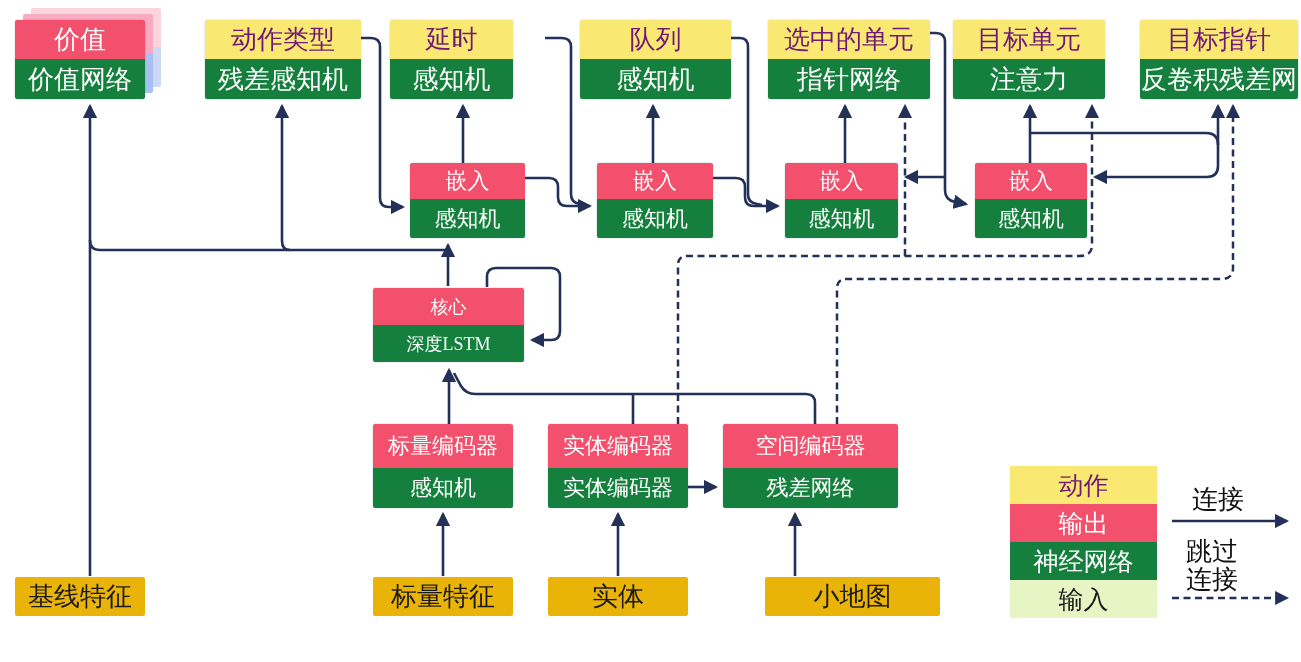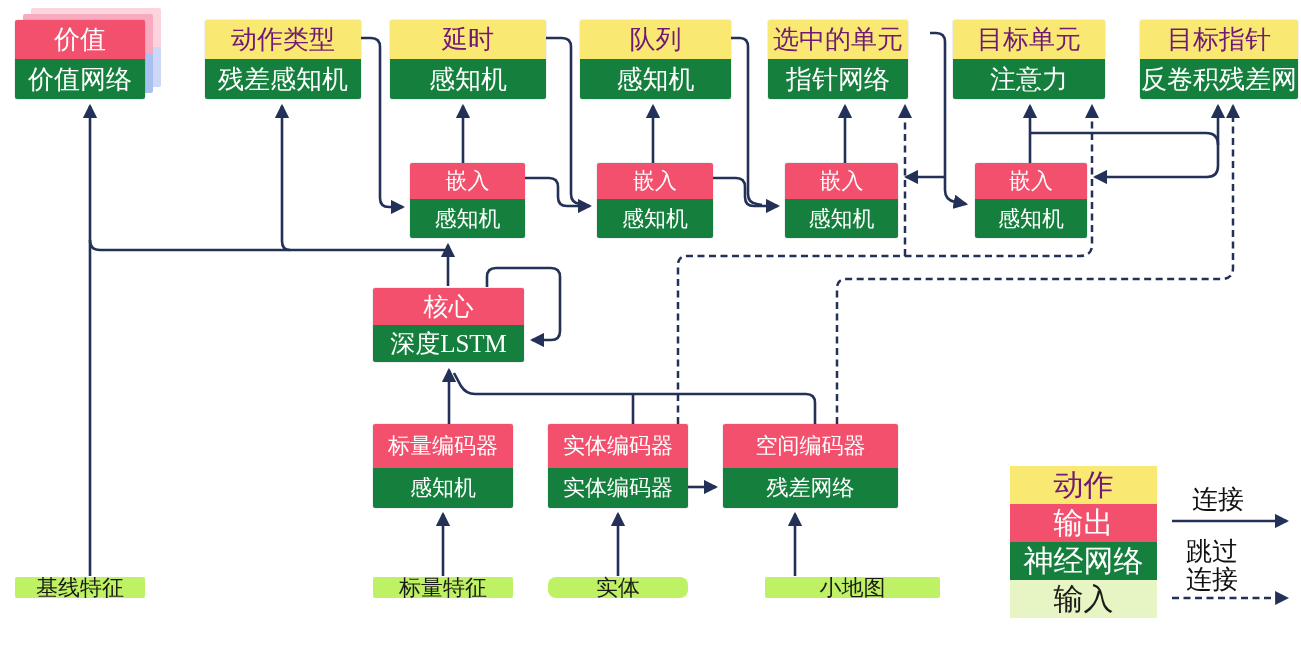--- a/index.html
+++ b/index.html
@@ -13,33 +13,33 @@
   .sec.yellow{background:#f9e871;color:#701a75;}
   .sec.red{background:#f2506c;color:#ffffff;}
   .sec.blue{background:#15803d;color:#ffffff;}
   .sec.green{background:#e7f4c3;color:#1a1a1a;}
   .head .sec{font-size:26px;}
   .head .s1{height:39px;}
   .head .s2{height:40px;}
   .emb .sec{font-size:22px;}
   .emb .s1{height:36px;}
   .emb .s2{height:39px;}
-  .core .sec{font-size:25px;}
+  .core .sec{font-size:18px;}
   .core .s1{height:37px;}
   .core .s2{height:37px;}
   .enc .sec{font-size:22px;}
   .enc .s1{height:44px;}
   .enc .s2{height:40px;}
-  .input{position:absolute;height:21px;border-radius:2px;display:flex;align-items:center;justify-content:center;
-         background:#bef264;color:#1a1a1a;font-size:22px;white-space:nowrap;}
+  .input{position:absolute;height:39px;border-radius:2px;display:flex;align-items:center;justify-content:center;
+         background:#eab308;color:#1a1a1a;font-size:26px;white-space:nowrap;}
   .shadow{position:absolute;width:130px;border-radius:2px;overflow:hidden;}
   .shadow div{height:39px;}
   .shadow .p2{height:40px;}
   .legend-swatch{position:absolute;left:1010px;width:147px;height:38px;display:flex;align-items:center;justify-content:center;
-                 font-size:30px;white-space:nowrap;}
+                 font-size:25px;white-space:nowrap;}
   .legend-label{position:absolute;color:#111;font-size:26px;white-space:nowrap;text-align:center;width:110px;}
 </style>
 </head>
 <body>
 
 <div id="stage">
 
   <svg id="wires" viewBox="0 0 1301 662">
     <defs>
       <marker id="ah" viewBox="0 0 10 10" refX="8.5" refY="5" markerWidth="5.6" markerHeight="5.6" orient="auto">
@@ -114,29 +114,29 @@
   </div>
 
   <div class="node head" style="left:15px;top:20px;width:130px;">
     <div class="sec s1 red">价值</div>
     <div class="sec s2 blue">价值网络</div>
   </div>
   <div class="node head" style="left:205px;top:20px;width:156px;">
     <div class="sec s1 yellow">动作类型</div>
     <div class="sec s2 blue">残差感知机</div>
   </div>
-  <div class="node head" style="left:390px;top:20px;width:156px;">
+  <div class="node head" style="left:390px;top:20px;width:123px;">
     <div class="sec s1 yellow">延时</div>
     <div class="sec s2 blue">感知机</div>
   </div>
   <div class="node head" style="left:580px;top:20px;width:151px;">
     <div class="sec s1 yellow">队列</div>
     <div class="sec s2 blue">感知机</div>
   </div>
-  <div class="node head" style="left:768px;top:20px;width:140px;">
+  <div class="node head" style="left:768px;top:20px;width:162px;">
     <div class="sec s1 yellow">选中的单元</div>
     <div class="sec s2 blue">指针网络</div>
   </div>
   <div class="node head" style="left:953px;top:20px;width:152px;">
     <div class="sec s1 yellow">目标单元</div>
     <div class="sec s2 blue">注意力</div>
   </div>
   <div class="node head" style="left:1140px;top:20px;width:158px;">
     <div class="sec s1 yellow">目标指针</div>
     <div class="sec s2 blue">反卷积残差网</div>
@@ -172,21 +172,21 @@
     <div class="sec s1 red">实体编码器</div>
     <div class="sec s2 blue">实体编码器</div>
   </div>
   <div class="node enc" style="left:723px;top:424px;width:175px;">
     <div class="sec s1 red">空间编码器</div>
     <div class="sec s2 blue">残差网络</div>
   </div>
 
   <div class="input" style="left:15px;top:577px;width:130px;">基线特征</div>
   <div class="input" style="left:373px;top:577px;width:140px;">标量特征</div>
-  <div class="input" style="left:548px;top:577px;width:140px;border-radius:8px;">实体</div>
+  <div class="input" style="left:548px;top:577px;width:140px;">实体</div>
   <div class="input" style="left:765px;top:577px;width:175px;">小地图</div>
 
   <div class="legend-swatch sec yellow" style="top:466px;">动作</div>
   <div class="legend-swatch sec blue" style="top:542px;">神经网络</div>
   <div class="legend-swatch sec red" style="top:504px;">输出</div>
   <div class="legend-swatch sec green" style="top:580px;">输入</div>
 
   <div class="legend-label" style="left:1163px;top:482px;">连接</div>
   <div class="legend-label" style="left:1157px;top:534px;">跳过</div>
   <div class="legend-label" style="left:1157px;top:562px;">连接</div>

